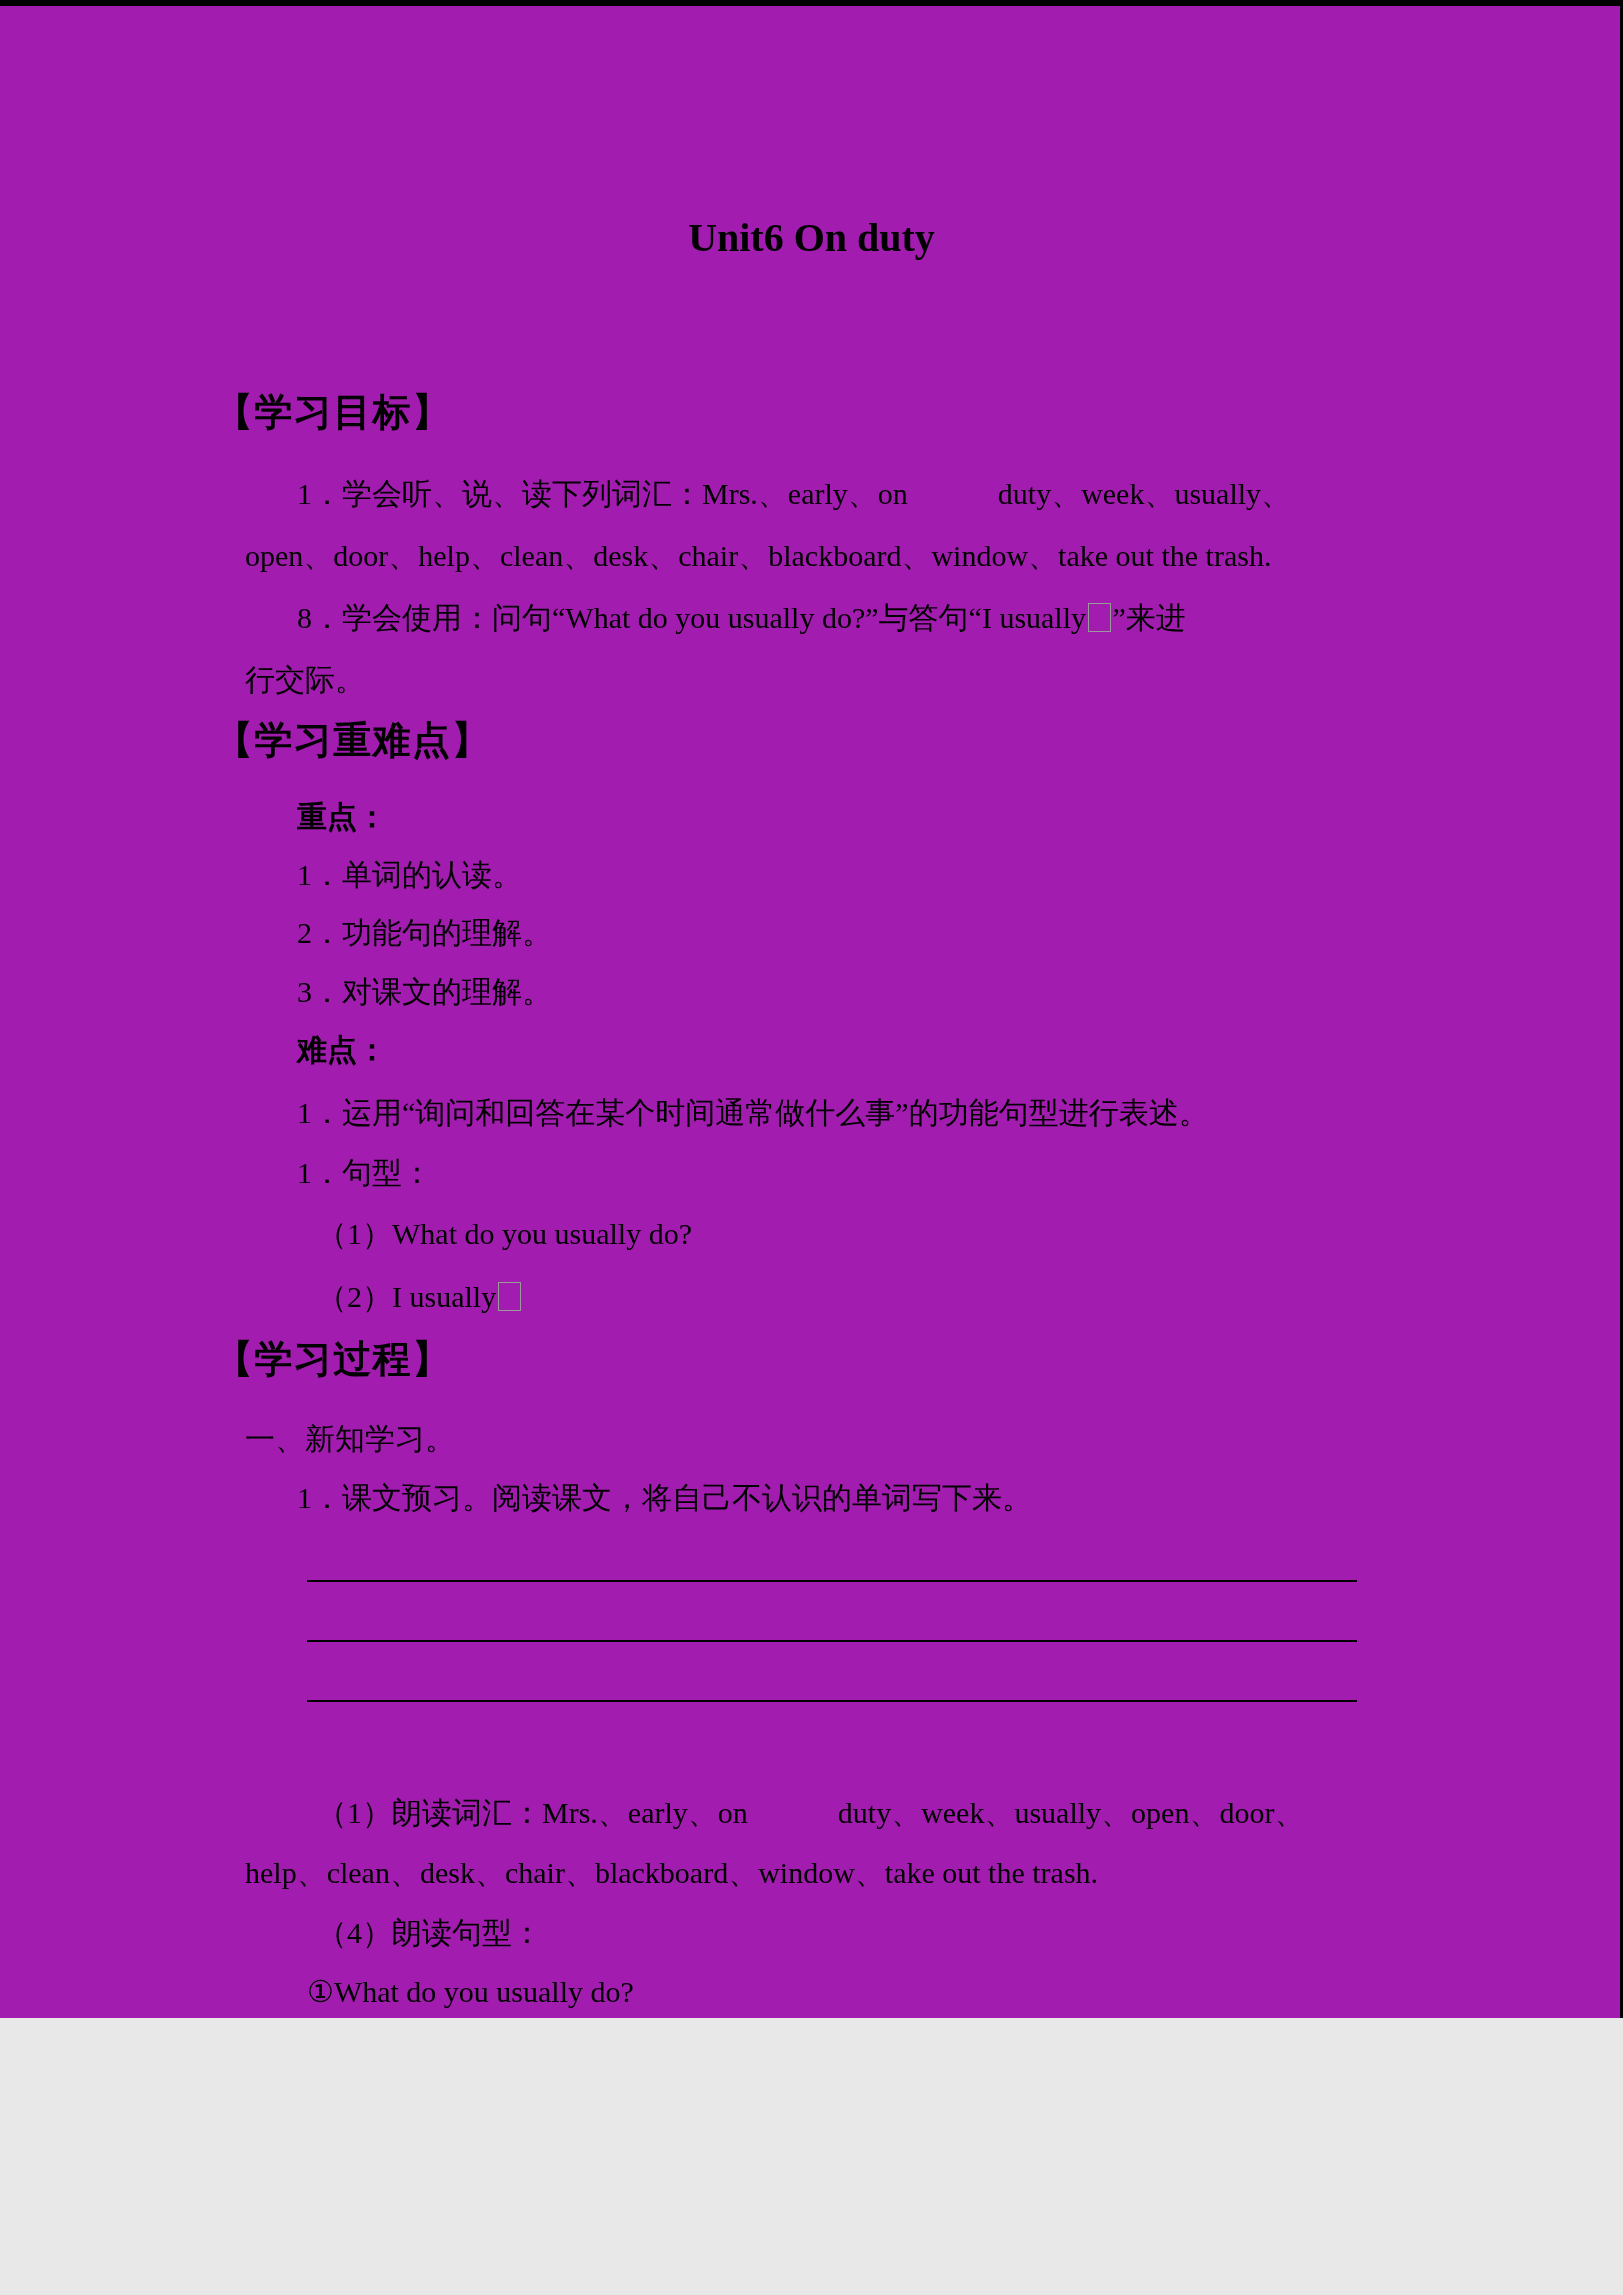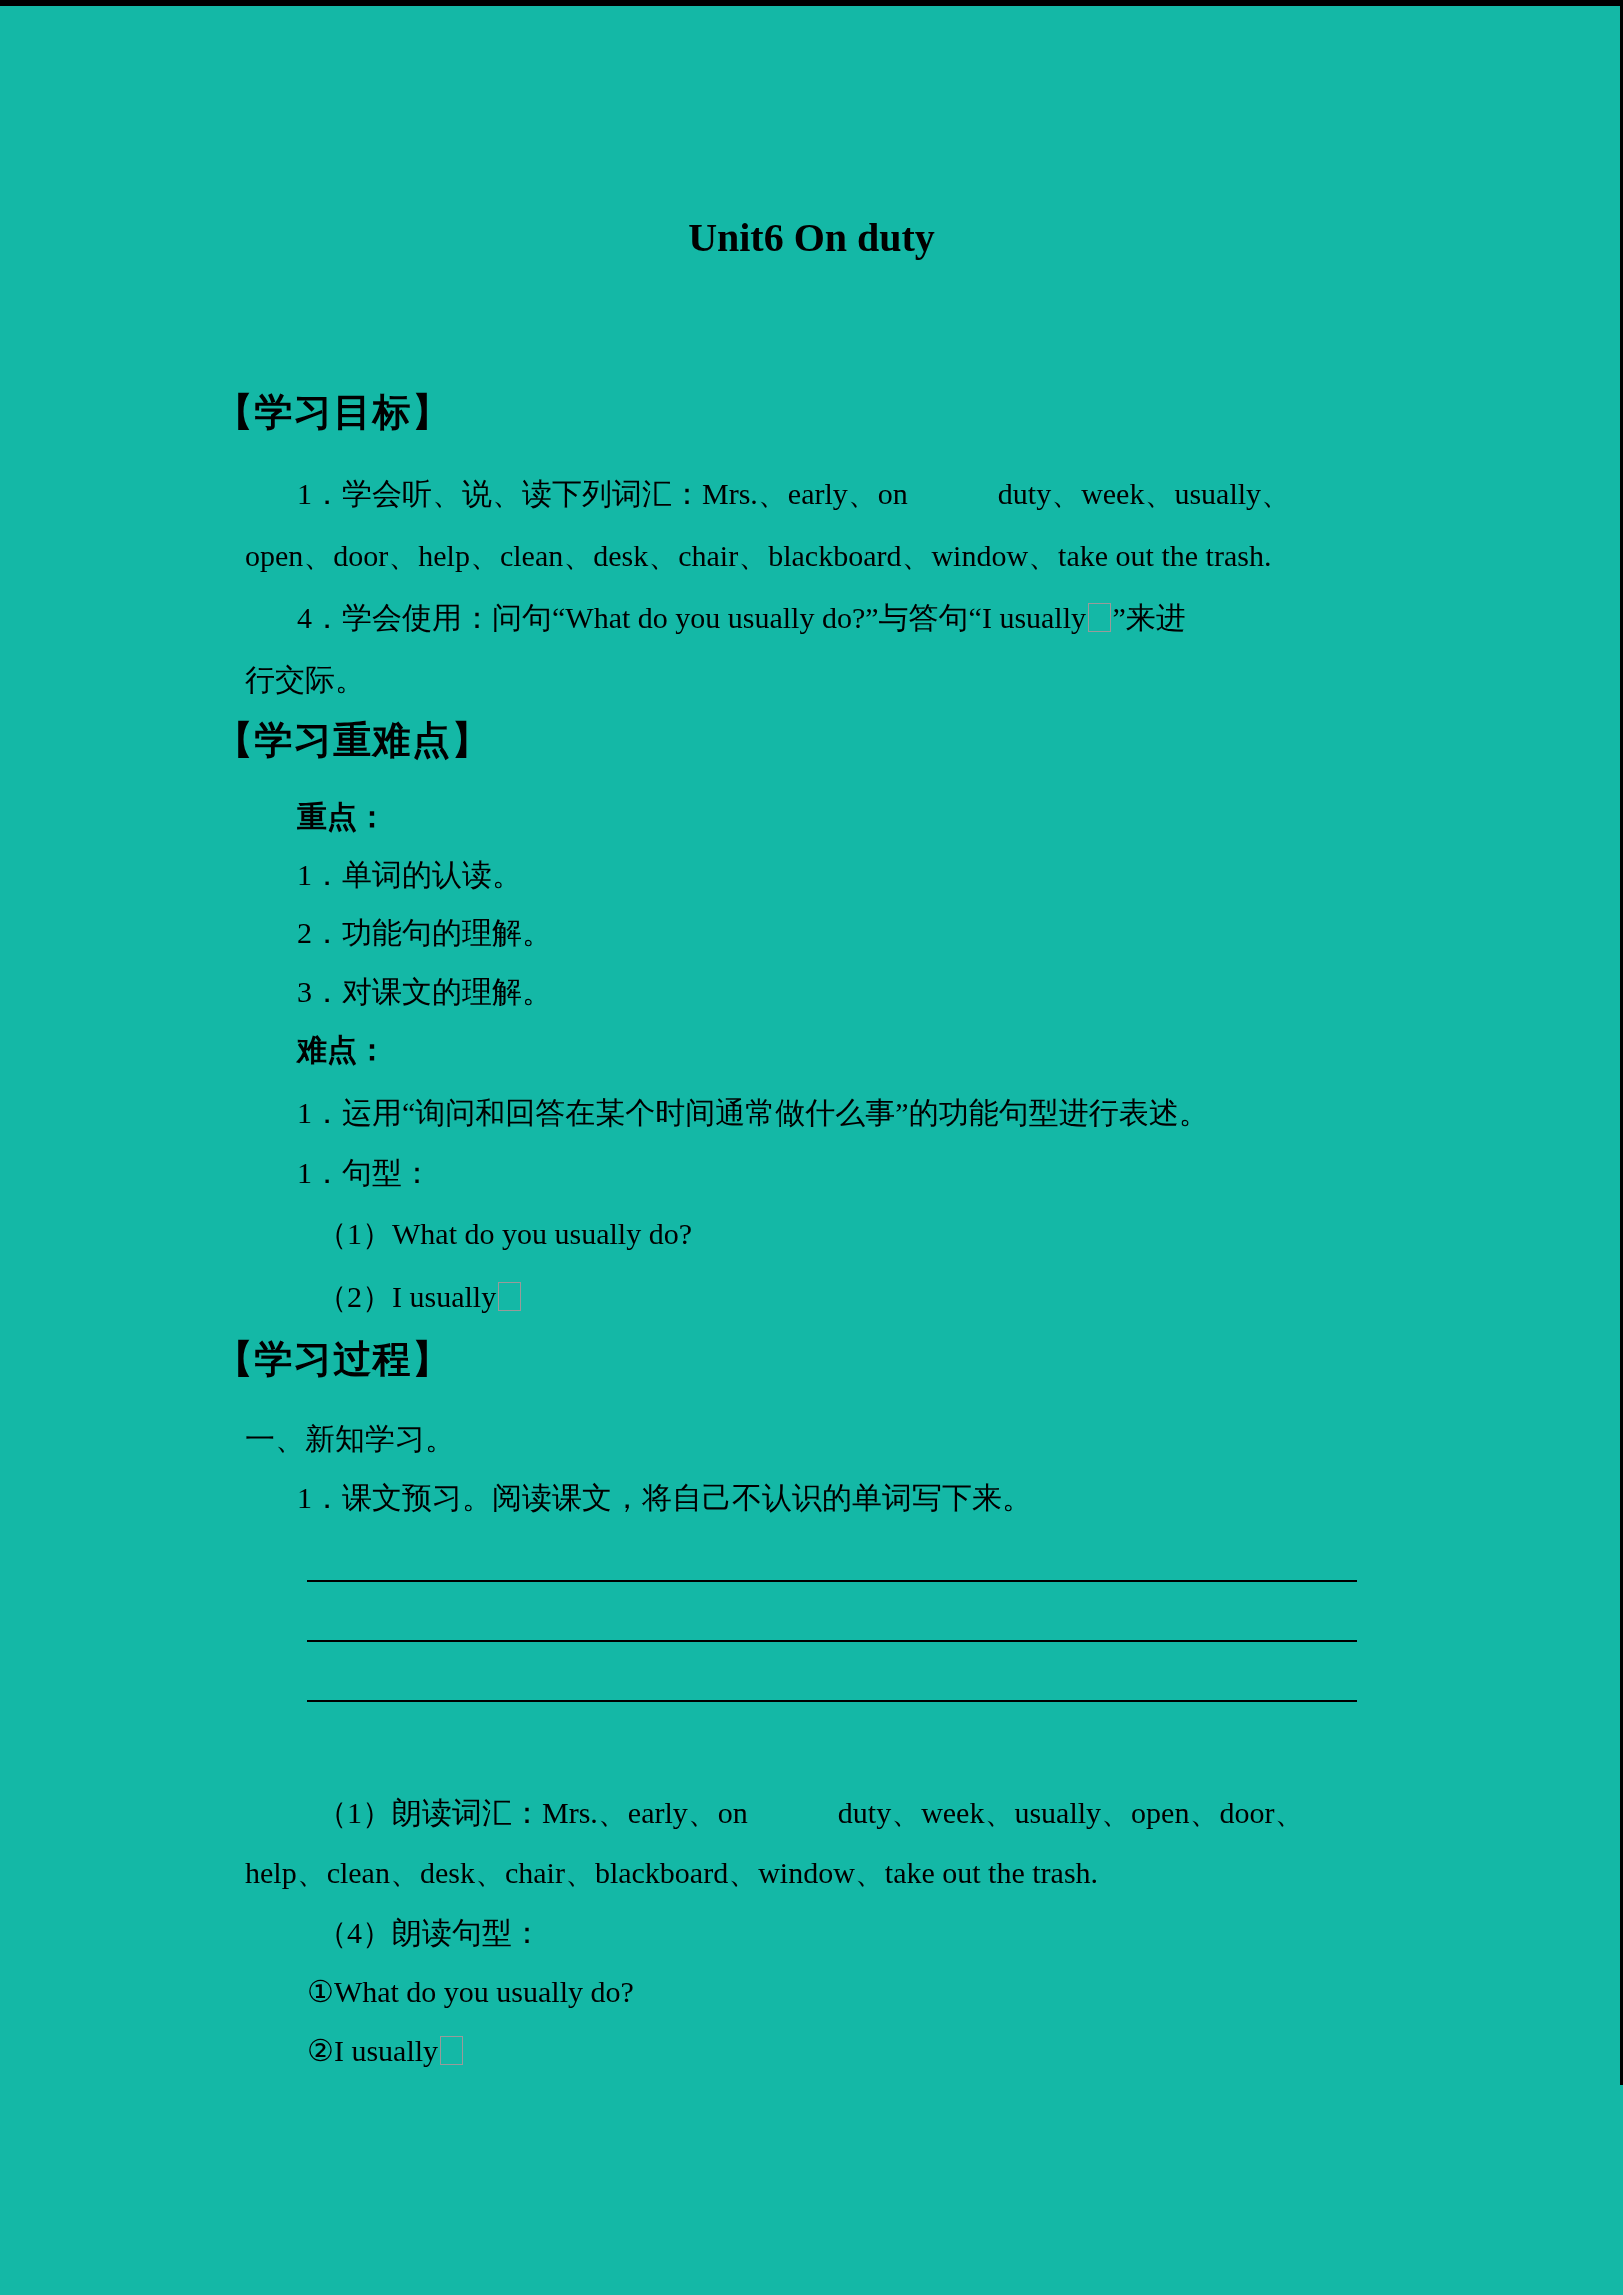--- a/index.html
+++ b/index.html
@@ -1,19 +1,19 @@
 <!DOCTYPE html>
 <html style="font-size:11px"><head>
 <meta charset="utf-8">
 <style>
   html,body { margin:0; padding:0; background:#e8e8e8; }
   .page {
     position:relative;
-    width:1623px; height:2295px;
-    background:#14b8a6;
+    width:1623px; height:2018px;
+    background:#a21caf;
     font-family:"Liberation Serif","DejaVu Serif",serif;
     color:#000;
     overflow:hidden;
   }
   .top-border {
     position:absolute; top:0; left:0;
     width:1623px; height:5.5px; background:#000;
   }
   .right-border {
     position:absolute; top:0; right:0;
@@ -61,21 +61,21 @@
   <div class="top-border"></div>
   <div class="right-border"></div>
 
   <h1 class="doc-title">Unit6 On duty</h1>
 
   <div class="line hdr ind-h" style="top:382px">【学习目标】</div>
 
   <div class="line ind-1" style="top:464px">1．学会听、说、读下列词汇：Mrs.、early、on            duty、week、usually、</div>
   <div class="line ind-0" style="top:526px">open、door、help、clean、desk、chair、blackboard、window、take out the trash.</div>
 
-  <div class="line ind-1" style="top:588px"><span>4．学会使用：问句“What do you usually do?”与答句“I usually</span><span class="missing-box"></span><span>”来进</span></div>
+  <div class="line ind-1" style="top:588px"><span>8．学会使用：问句“What do you usually do?”与答句“I usually</span><span class="missing-box"></span><span>”来进</span></div>
   <div class="line ind-0" style="top:650px">行交际。</div>
 
   <div class="line hdr ind-h" style="top:710px">【学习重难点】</div>
 
   <div class="line blabel ind-1" style="top:787px">重点：</div>
   <div class="line ind-1" style="top:845px">1．单词的认读。</div>
   <div class="line ind-1" style="top:903px">2．功能句的理解。</div>
   <div class="line ind-1" style="top:962px">3．对课文的理解。</div>
 
   <div class="line blabel ind-1" style="top:1020px">难点：</div>

